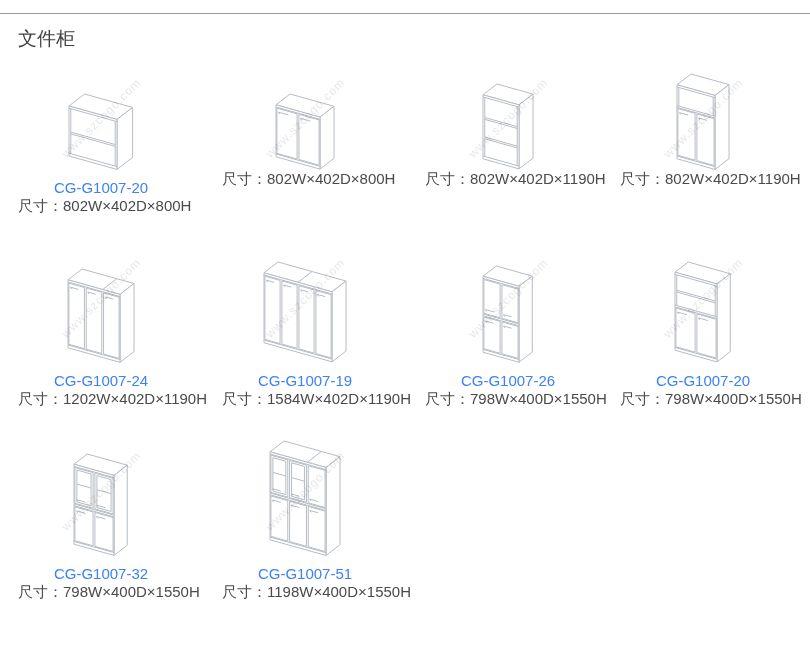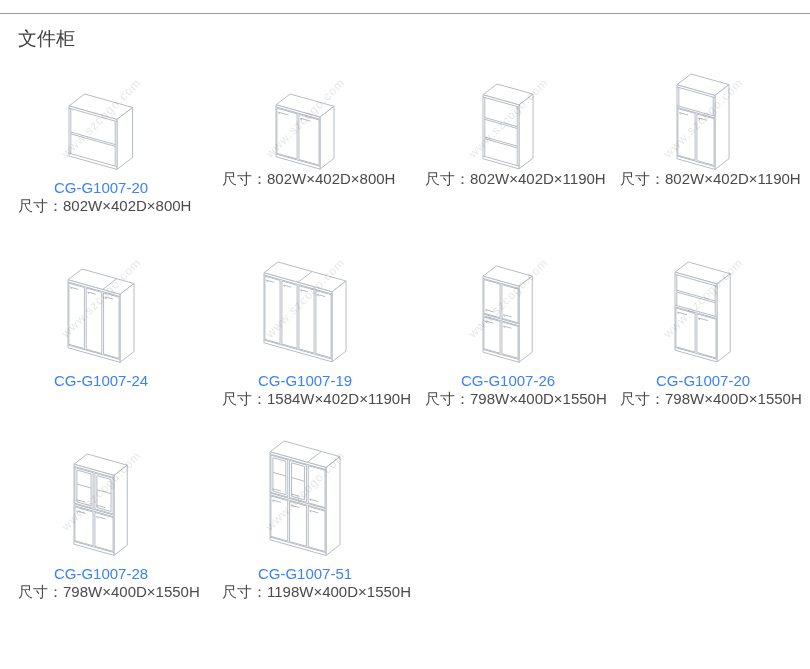--- a/index.html
+++ b/index.html
@@ -105,20 +105,21 @@
             <polygon points="53.00,26.36 67.04,15.56 67.04,83.56 53.00,94.36" fill="#ffffff" stroke="#b6bcc4" stroke-width="1"></polygon>
             <polygon points="1.00,11.80 53.00,26.36 53.00,94.36 1.00,79.80" fill="#ffffff" stroke="#b6bcc4" stroke-width="1"></polygon>
             <polygon points="1.90,15.15 17.43,19.50 17.43,80.70 1.90,76.35" fill="none" stroke="#b6bcc4" stroke-width="1"></polygon>
             <polygon points="19.23,20.01 34.77,24.35 34.77,85.55 19.23,81.21" fill="none" stroke="#b6bcc4" stroke-width="1"></polygon>
             <polygon points="36.57,24.86 52.10,29.21 52.10,90.41 36.57,86.06" fill="none" stroke="#b6bcc4" stroke-width="1"></polygon>
             <path d="M1.00 14.00L53.00 28.56M1.00 77.00L53.00 91.56M35.68 21.51L49.72 10.71M3.50 19.20L11.30 21.38M3.50 19.20L4.60 21.11M20.83 24.05L28.63 26.24M20.83 24.05L21.93 25.96M38.17 28.91L45.97 31.09M38.17 28.91L39.27 30.81" fill="none" stroke="#b6bcc4" stroke-width="1"></path>
           </svg>
       </div>
       <div class="code">CG-G1007-24</div>
     </div>
+    <div class="dims">尺寸：1202W×402D×1190H</div>
   </div>
     <div class="cell row-tall">
     <div class="block">
       <div class="fig">
         <div class="wm">
             <span>www.szcogo.com</span>
           </div>
         <svg xmlns="http://www.w3.org/2000/svg" width="84.0" height="101.8" viewBox="0 0 84.0 101.8">
             <polygon points="1.00,11.80 15.04,1.00 83.04,20.04 69.00,30.84" fill="#ffffff" stroke="#b6bcc4" stroke-width="1"></polygon>
             <polygon points="69.00,30.84 83.04,20.04 83.04,90.04 69.00,100.84" fill="#ffffff" stroke="#b6bcc4" stroke-width="1"></polygon>
@@ -186,21 +187,21 @@
             <polygon points="1.00,11.20 41.00,22.40 41.00,102.40 1.00,91.20" fill="#ffffff" stroke="#b6bcc4" stroke-width="1"></polygon>
             <polygon points="1.90,14.55 20.10,19.65 20.10,55.35 1.90,50.25" fill="none" stroke="#b6bcc4" stroke-width="1"></polygon>
             <polygon points="3.90,17.01 18.10,20.99 18.10,52.89 3.90,48.91" fill="none" stroke="#b6bcc4" stroke-width="1"></polygon>
             <polygon points="21.90,20.15 40.10,25.25 40.10,60.95 21.90,55.85" fill="none" stroke="#b6bcc4" stroke-width="1"></polygon>
             <polygon points="23.90,22.61 38.10,26.59 38.10,58.49 23.90,54.51" fill="none" stroke="#b6bcc4" stroke-width="1"></polygon>
             <polygon points="1.90,53.85 20.10,58.95 20.10,92.85 1.90,87.75" fill="none" stroke="#b6bcc4" stroke-width="1"></polygon>
             <polygon points="21.90,59.45 40.10,64.55 40.10,98.45 21.90,93.35" fill="none" stroke="#b6bcc4" stroke-width="1"></polygon>
             <path d="M1.00 13.40L41.00 24.60M1.00 88.40L41.00 99.60M3.90 31.09L18.10 35.06M3.50 46.60L12.50 49.12M3.50 46.60L4.60 48.51M23.90 36.69L38.10 40.66M23.50 52.20L32.50 54.72M23.50 52.20L24.60 54.11M1.00 50.90L41.00 62.10M1.00 52.70L41.00 63.90M3.50 57.90L12.50 60.42M3.50 57.90L4.60 59.81M23.50 63.50L32.50 66.02M23.50 63.50L24.60 65.41" fill="none" stroke="#b6bcc4" stroke-width="1"></path>
           </svg>
       </div>
-      <div class="code">CG-G1007-28</div>
+      <div class="code">CG-G1007-32</div>
     </div>
     <div class="dims">尺寸：798W×400D×1550H</div>
   </div>
     <div class="cell row-tall">
     <div class="block">
       <div class="fig">
         <div class="wm">
             <span>www.szcogo.com</span>
           </div>
         <svg xmlns="http://www.w3.org/2000/svg" width="72.0" height="116.5" viewBox="0 0 72.0 116.5">

